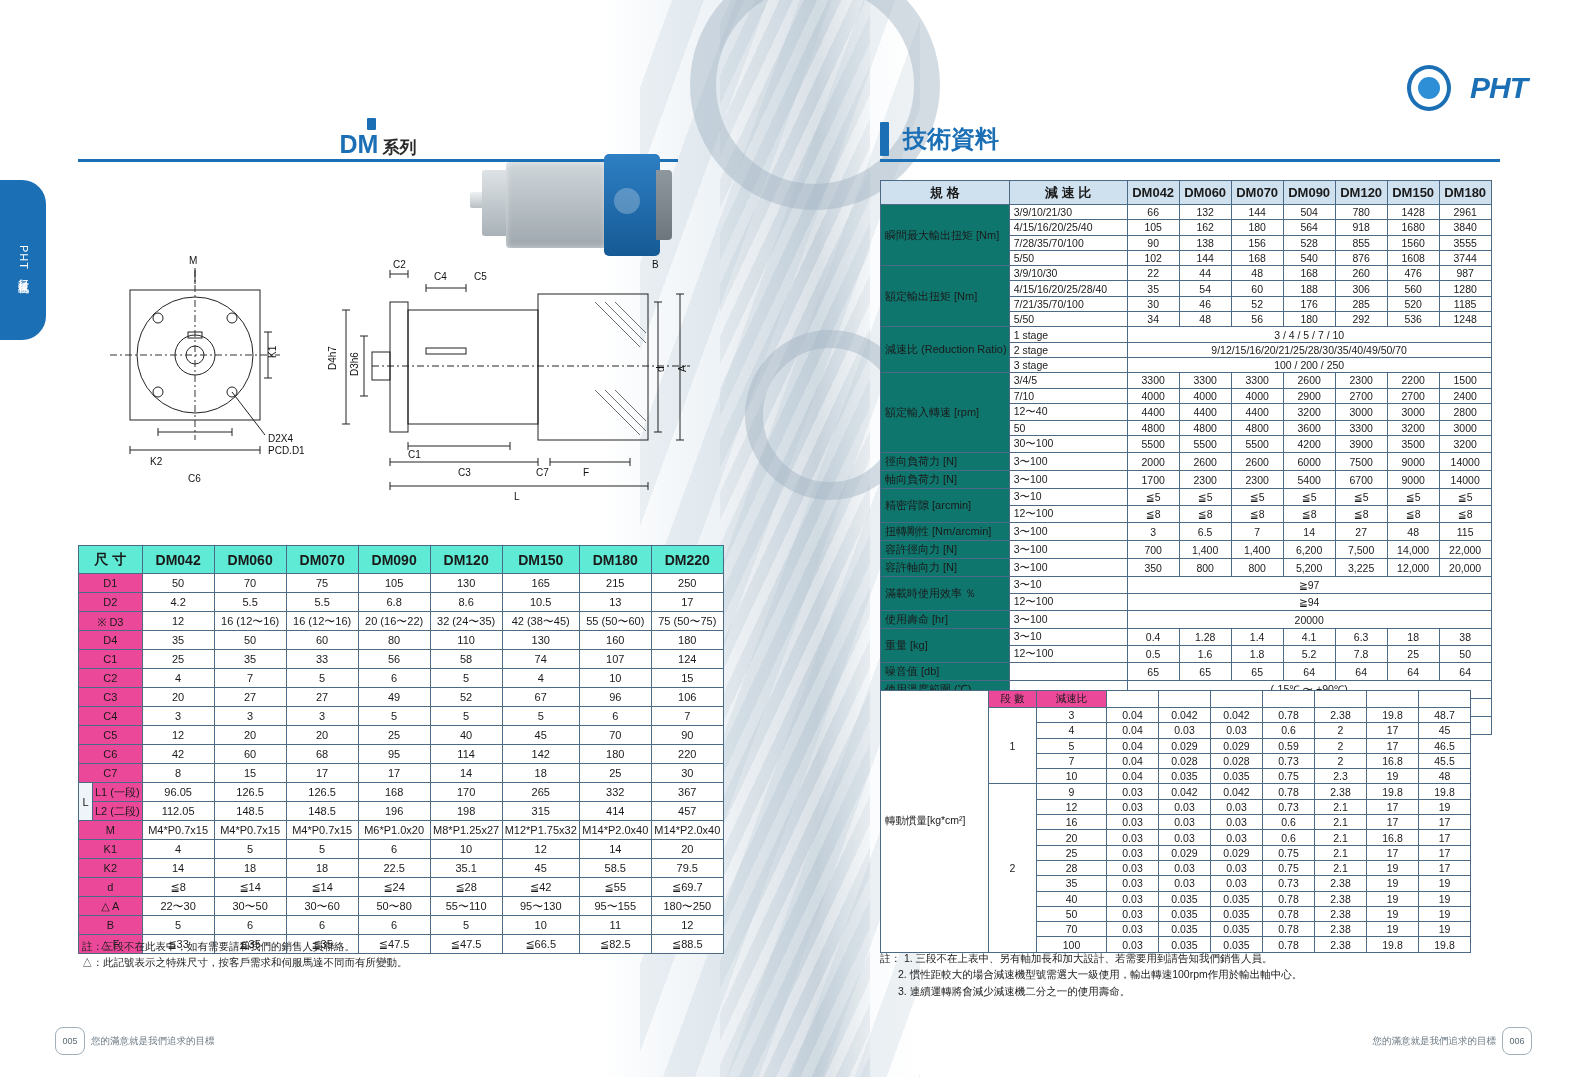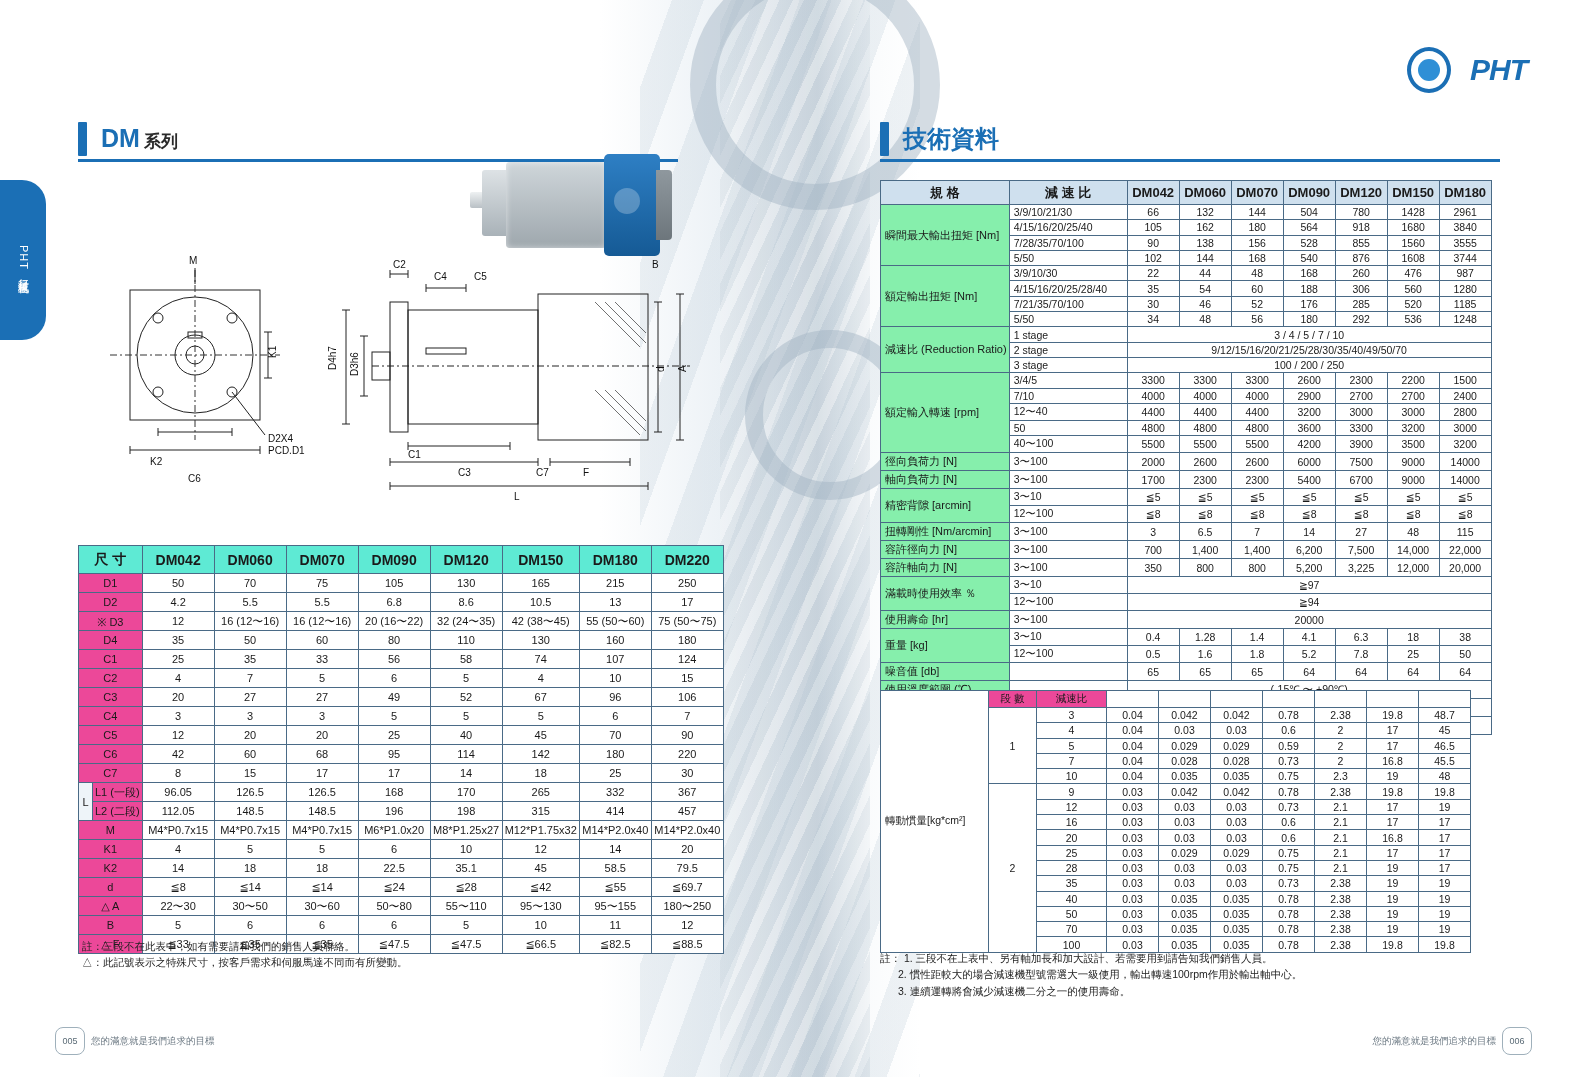--- a/index.html
+++ b/index.html
@@ -43,21 +43,21 @@
   .side-tab{
     position:absolute; left:0; top:180px; width:46px; height:160px;
     background:#1b6fb5; border-radius:0 24px 24px 0;
     color:#fff; font-size:11px; letter-spacing:1px;
     display:flex; align-items:center; justify-content:center;
   }
   .side-tab span{ writing-mode: vertical-rl; }
 
   
   .logo{
-    position:absolute; right:60px; top:42px; width:120px; height:56px;
+    position:absolute; right:60px; top:60px; width:120px; height:56px;
     display:flex; align-items:center; gap:19px;
   }
   .logo .circle{
     width:46px; height:46px; border-radius:50%;
     border:4px solid #1b6fb5; position:relative; background:#fff;
   }
   .logo .circle:after{
     content:""; position:absolute; left:50%; top:50%; transform:translate(-50%,-50%);
     width:22px; height:22px; border-radius:50%; background:#2e8fd6;
   }
@@ -66,21 +66,21 @@
   
   .head-bar{
     position:absolute; height:44px; display:flex; align-items:center;
     border-bottom:3px solid #1b6fb5;
   }
   .head-bar .accent{
     width:9px; height:34px; background:#1b6fb5; margin-right:14px; border-radius:1px;
   }
   .head-bar .h1{ font-size:25px; font-weight:bold; color:#1b6fb5; }
   .head-bar .h1 .small{ font-size:17px; color:#2a2a2a; font-weight:bold; margin-left:4px;}
-  #left-head{ left:78px; top:118px; width:600px; }
+  #left-head{ left:78px; top:118px; width:600px;flex-direction:column; }
   #right-head{ left:880px; top:118px; width:620px; }
   #right-head .h1{ color:#1b6fb5; font-size:24px;}
 
   
   .photo{
     position:absolute; left:478px; top:140px; width:200px; height:130px;
   }
   .photo .body{
     position:absolute; left:28px; top:22px; width:100px; height:86px;
     background:linear-gradient(180deg,#cfd6da,#9ea7ad); border-radius:4px;
@@ -132,21 +132,21 @@
   .notes{
     position:absolute; font-size:10.5px; color:#222; line-height:1.55;
   }
   #left-notes{ left:82px; top:938px; width:600px; }
   #right-notes{ left:880px; top:950px; width:620px; }
 
   
   #spec-table{ position:absolute; left:880px; top:180px; }
   #spec-table td, #spec-table th{ height:15.3px; font-size:10.5px; }
   #spec-table th{ font-size:13px; height:24px; background:#cfe0ee; }
-  #spec-table td.cat{ background:#86efac; text-align:left; padding-left:4px; width:108px; font-size:11px; }
+  #spec-table td.cat{ background:#0f766e; text-align:left; padding-left:4px; width:108px; font-size:11px; }
   #spec-table td.sub{ background:#fff; text-align:left; padding-left:4px; width:118px; font-size:10.5px;}
   #spec-table td.num{ width:52px; }
   #spec-table td.wide{ text-align:center;margin-top:37px; }
 
   
   #inertia-table{ position:absolute; left:880px; top:690px; }
   #inertia-table td{ height:15.3px; font-size:10.5px; }
   #inertia-table td.cat{ background:#fff; text-align:left; padding-left:4px; width:108px;}
   #inertia-table td.stage{ background:#fff; width:48px; }
   #inertia-table td.ratio{ background:#fff; width:70px; }
@@ -699,21 +699,21 @@
         <td class="sub">50</td>
         <td class="num">4800</td>
         <td class="num">4800</td>
         <td class="num">4800</td>
         <td class="num">3600</td>
         <td class="num">3300</td>
         <td class="num">3200</td>
         <td class="num">3000</td>
       </tr>
       <tr>
-        <td class="sub">40〜100</td>
+        <td class="sub">30〜100</td>
         <td class="num">5500</td>
         <td class="num">5500</td>
         <td class="num">5500</td>
         <td class="num">4200</td>
         <td class="num">3900</td>
         <td class="num">3500</td>
         <td class="num">3200</td>
       </tr>
       <tr>
         <td class="cat" rowspan="1">徑向負荷力 [N]</td>

